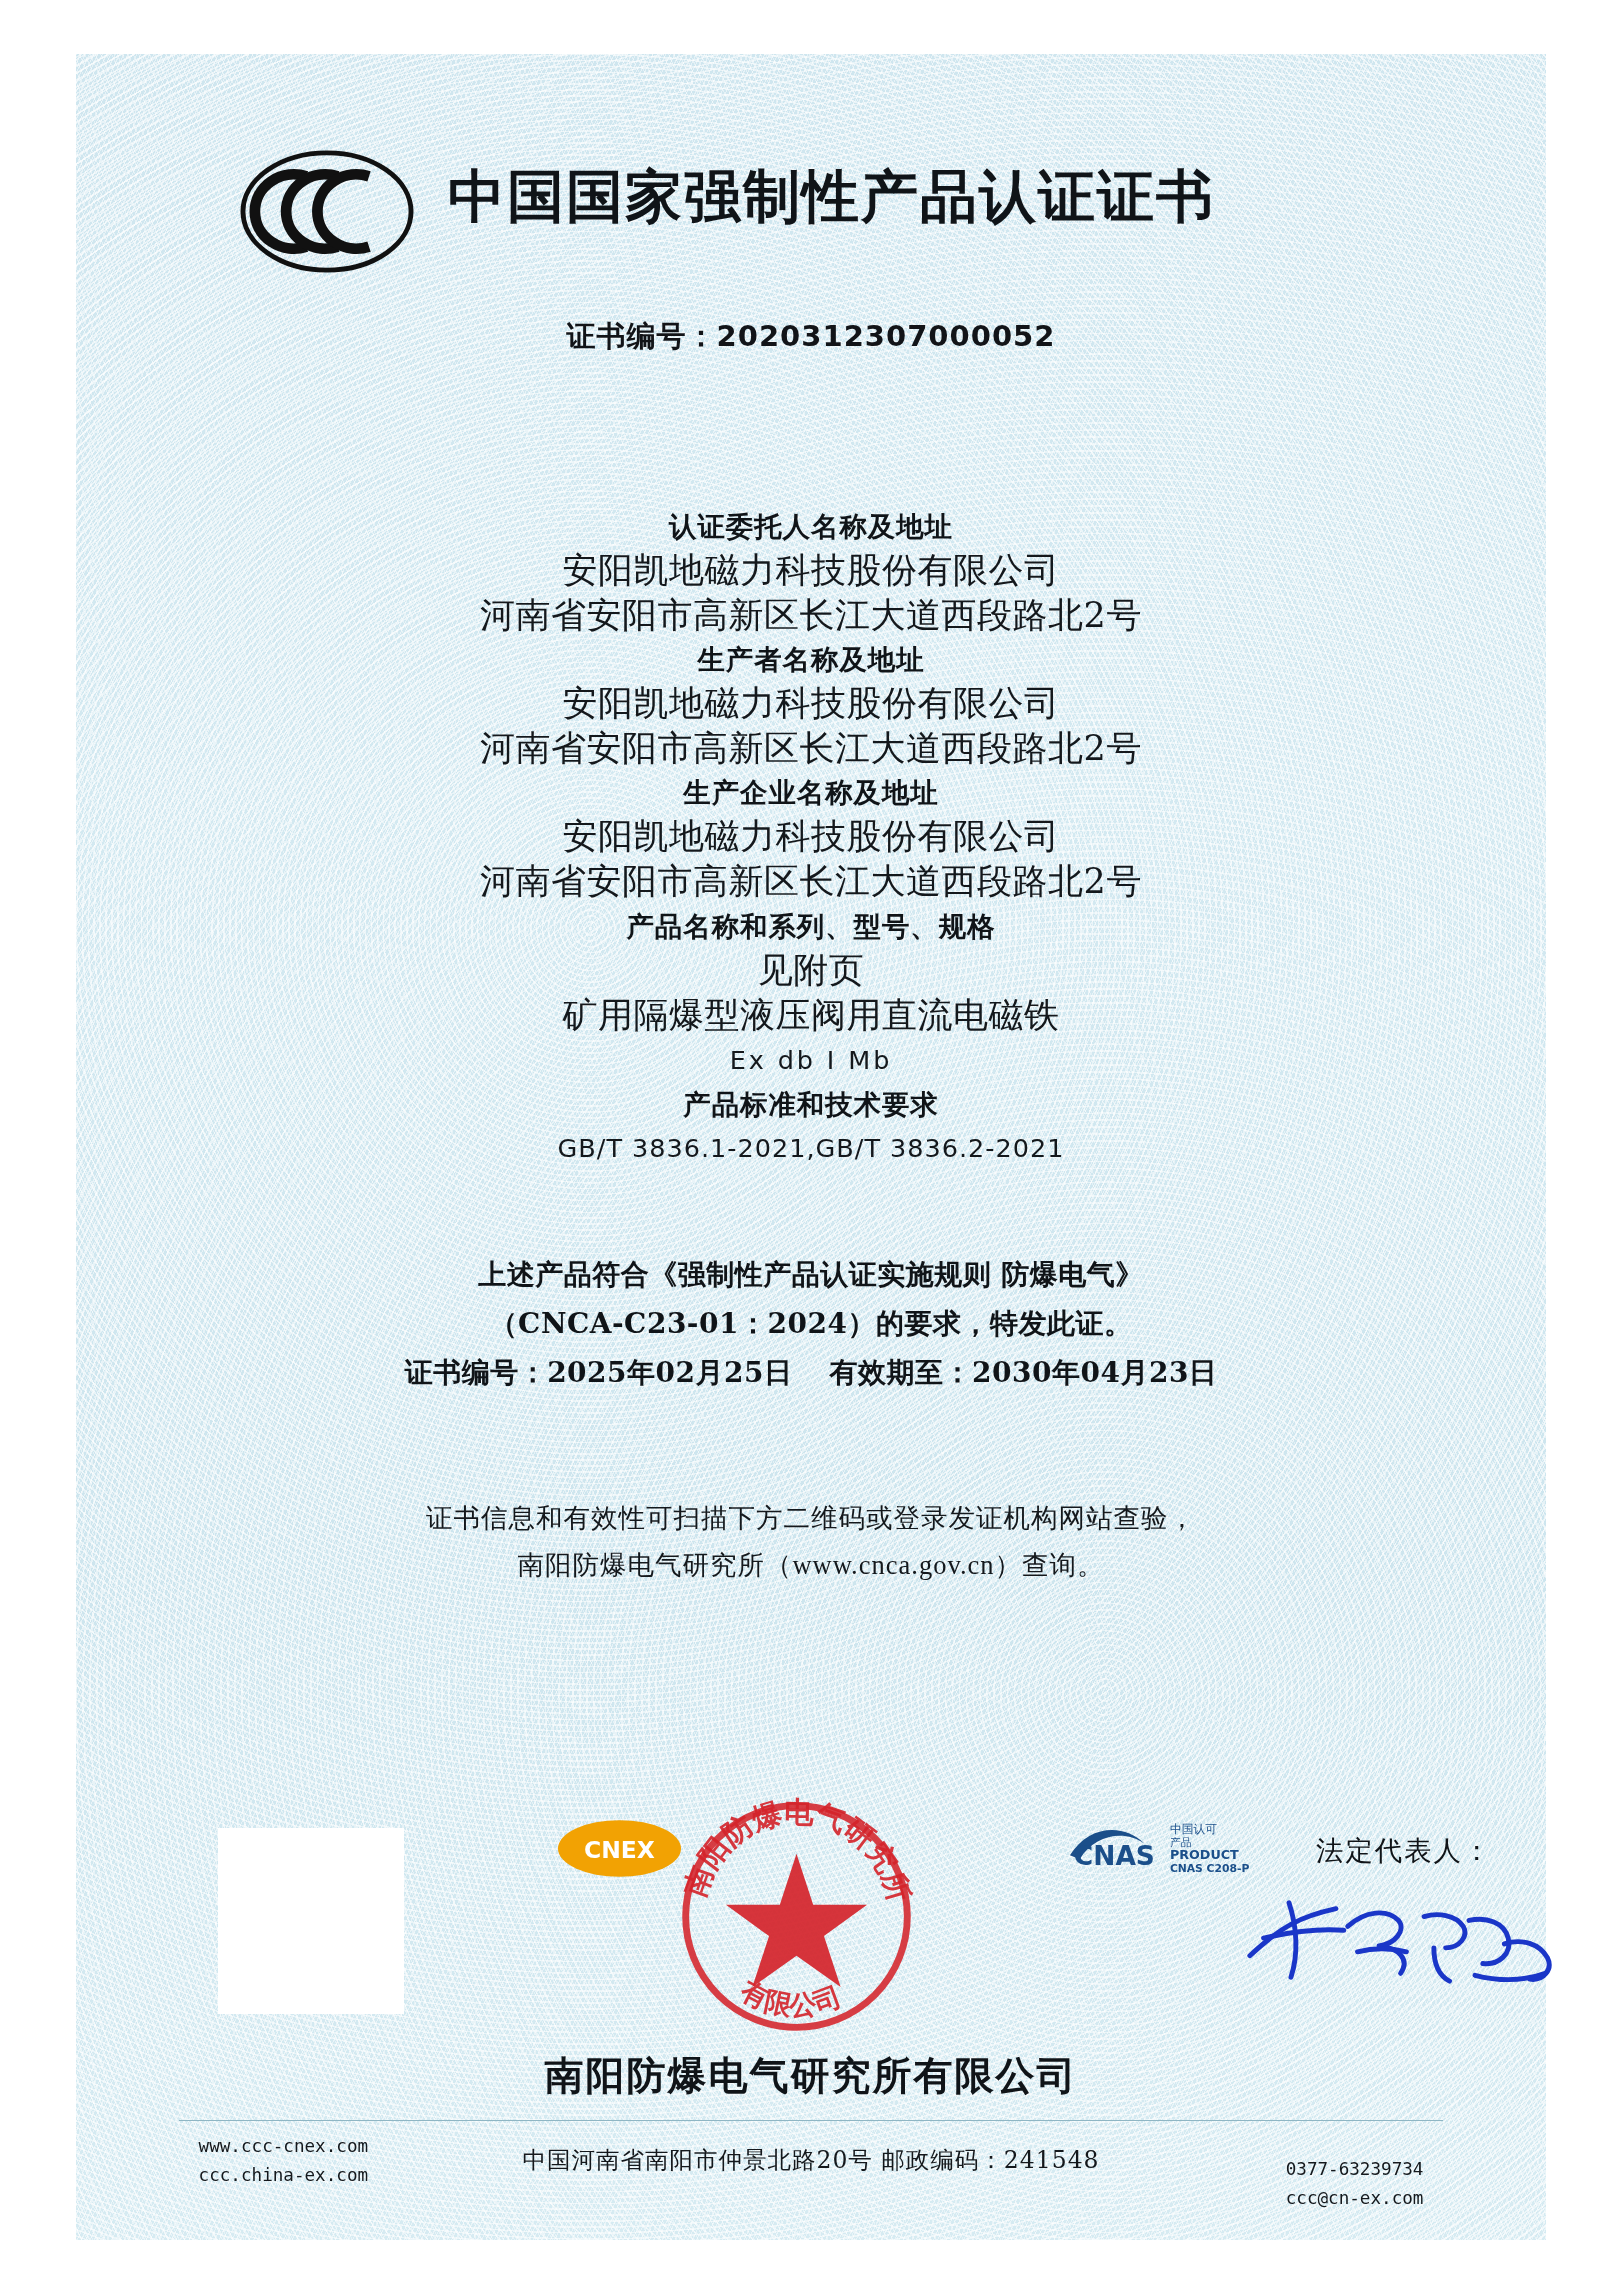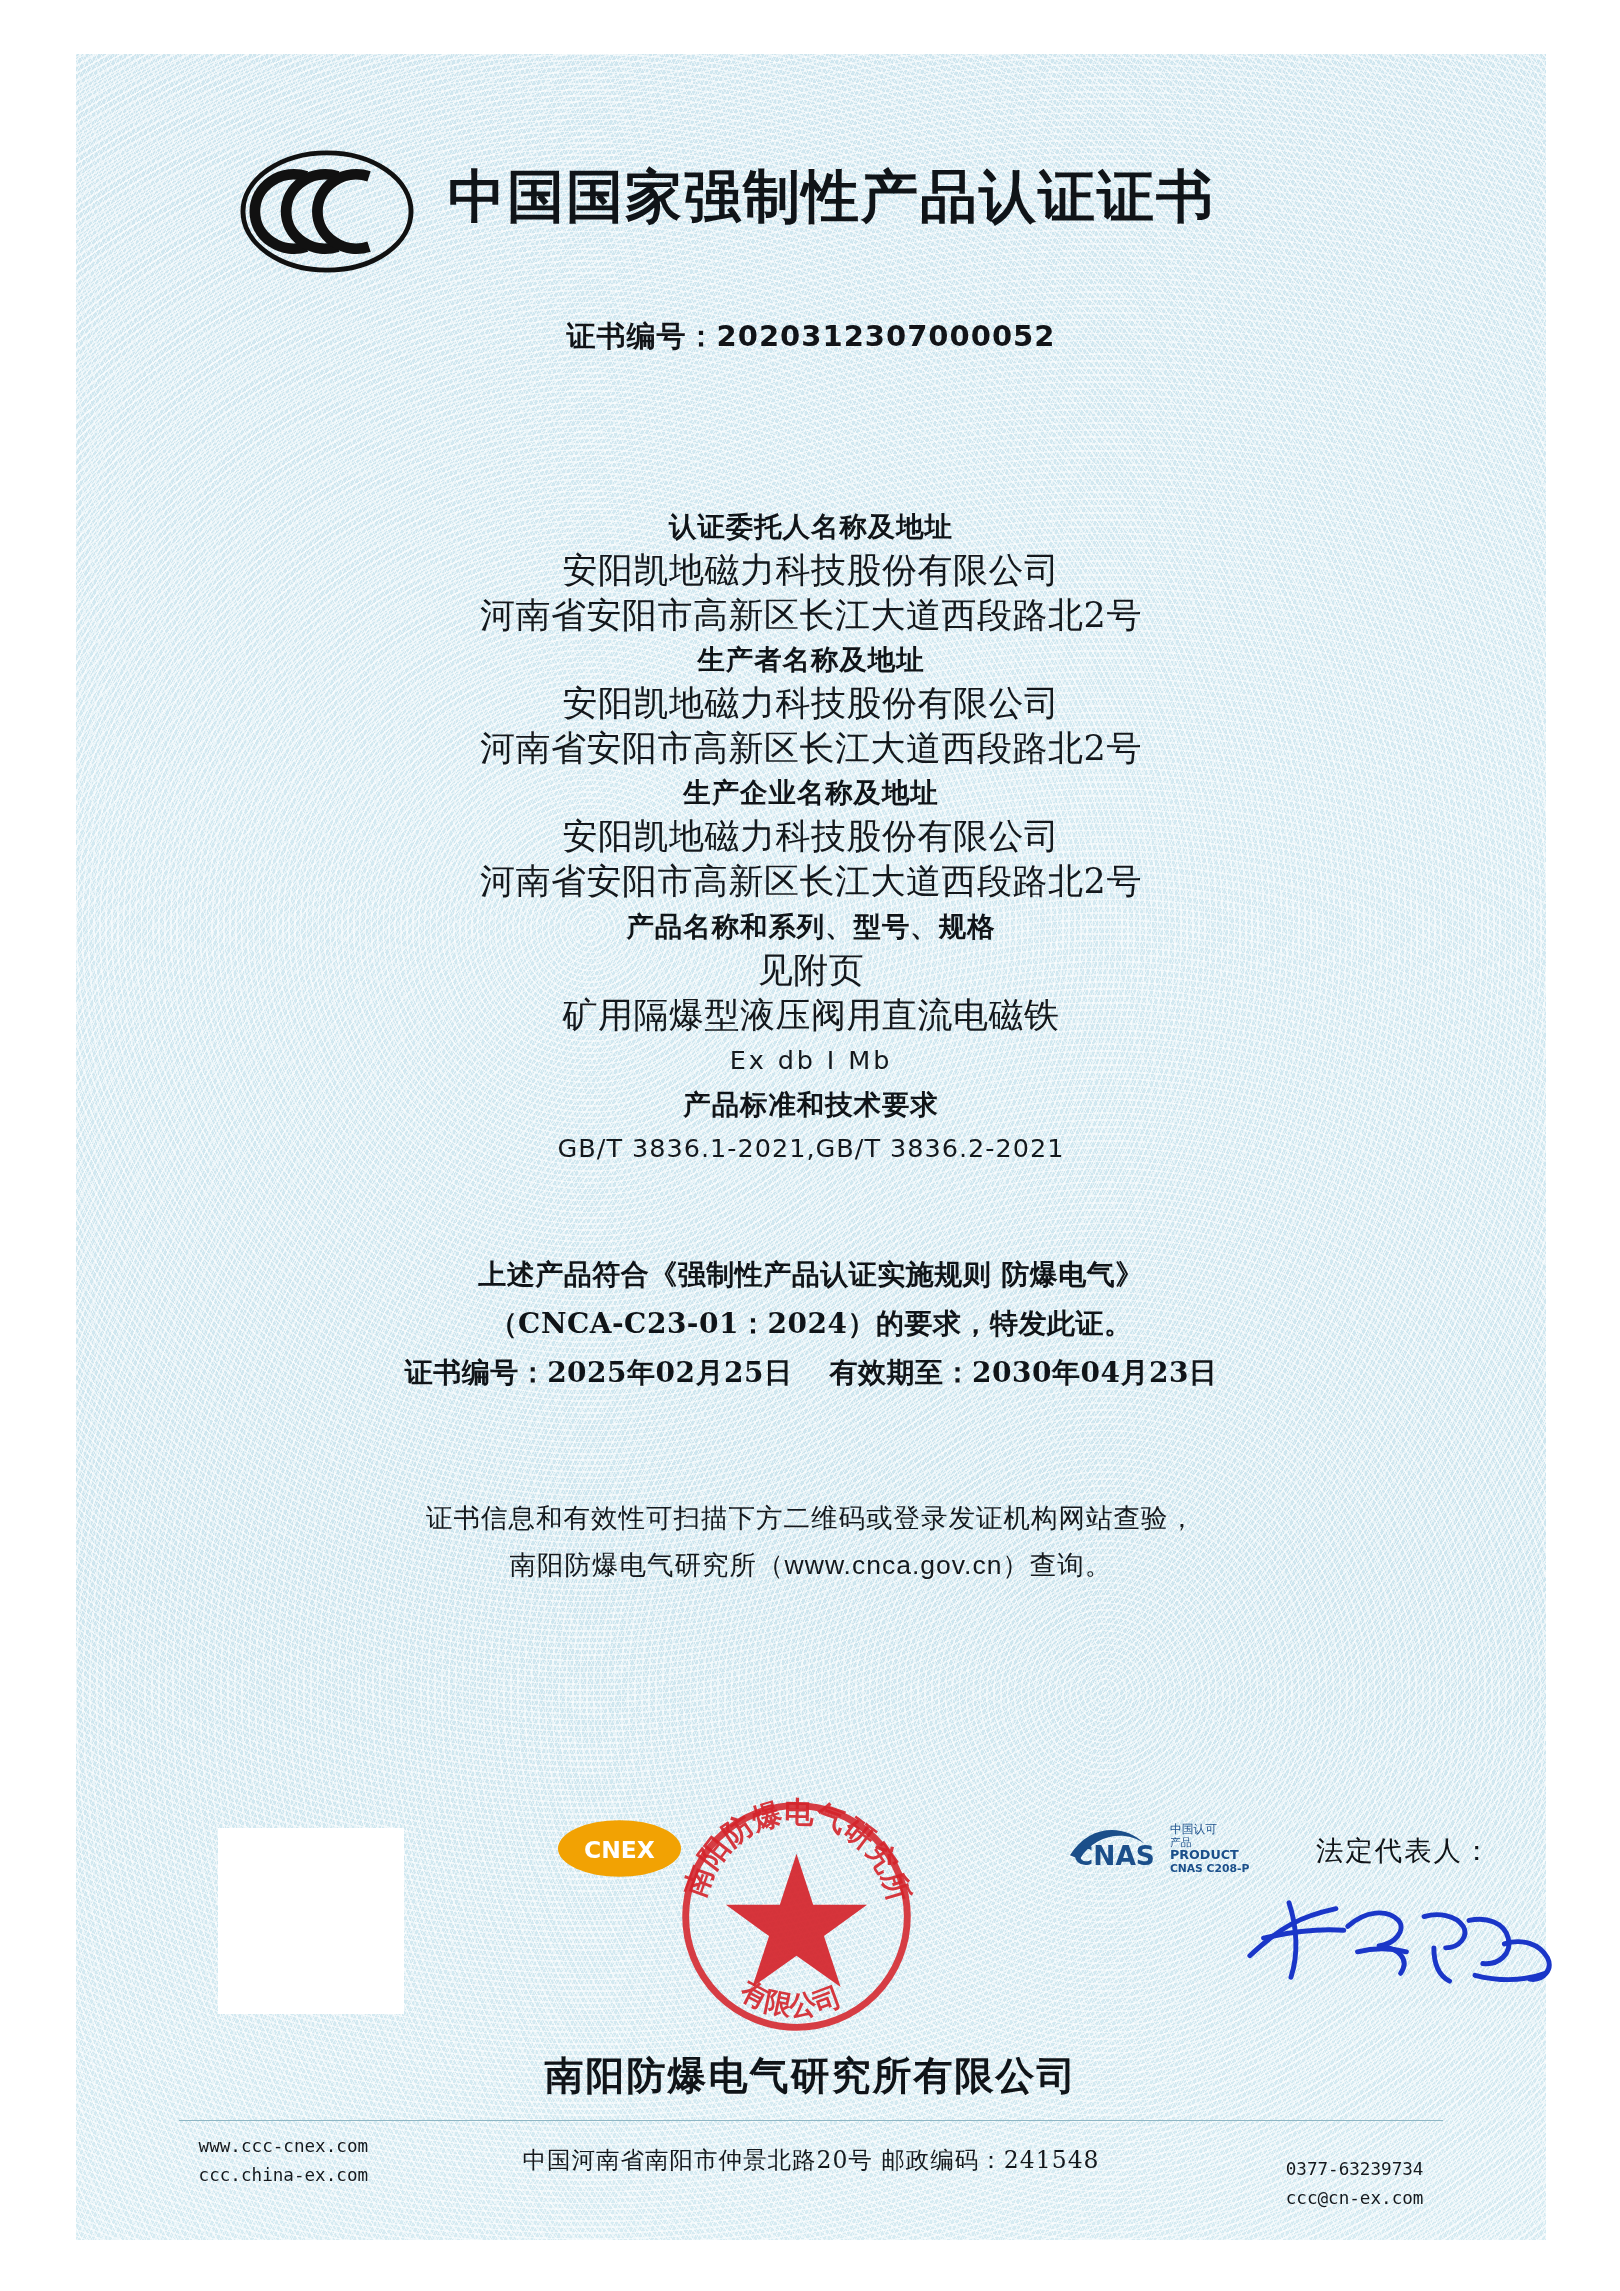--- a/index.html
+++ b/index.html
@@ -120,21 +120,21 @@
     letter-spacing: 0.5px;
   }
 
   .verify {
     position: absolute;
     left: 0;
     width: 100%;
     text-align: center;
   }
   .vf-line {
-    font-family: Liberation Sans, sans-serif;
+    font-family: Liberation Serif, serif;
     font-size: 26.5px;
     color: #14181c;
     line-height: 47px;
     letter-spacing: 1px;
   }
 
   
   .qr {
     position: absolute;
     left: 142px;

